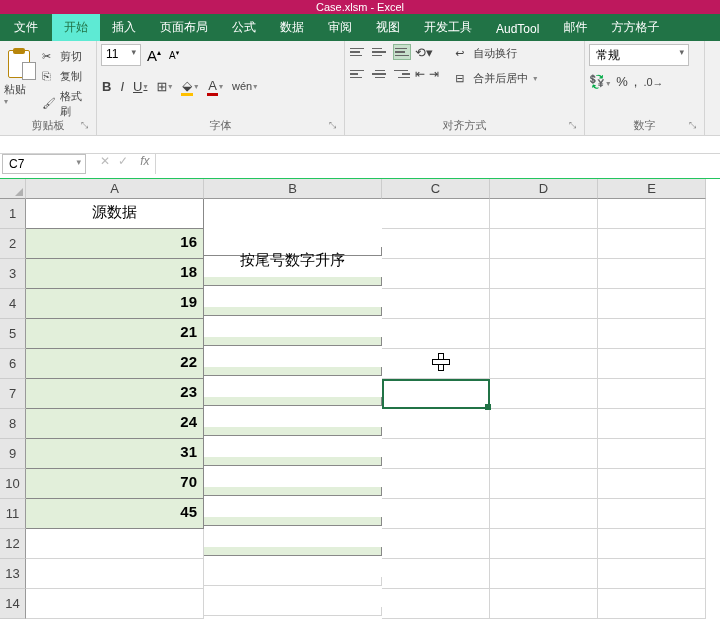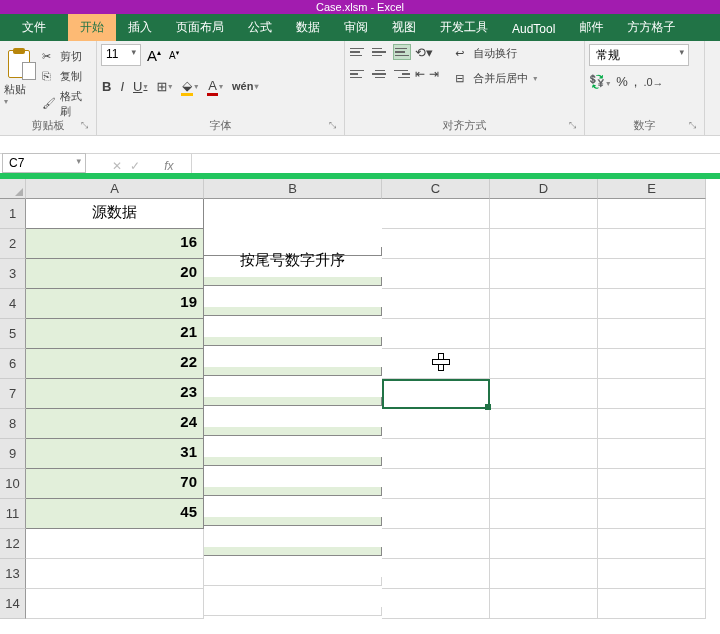--- a/index.html
+++ b/index.html
@@ -1,23 +1,23 @@
 <!DOCTYPE html>
 <html><head>
 <meta charset="utf-8">
 <style>
 * { margin: 0; padding: 0; box-sizing: border-box; font-family: "Microsoft YaHei", Arial, sans-serif; }
 body { background: #fff; overflow: hidden; width: 720px; height: 634px; }
 
-.title-bar { height: 14px; background: #a21caf; color: #fff; font-size: 11px; text-align: center; line-height: 14px; position: relative; }
+.title-bar { height: 14px; background: #be185d; color: #fff; font-size: 11px; text-align: center; line-height: 14px; position: relative; }
 
 .tabs { height: 27px; background: #217346; display: flex; align-items: flex-end; }
 .tab { color: #fff; padding: 5px 12px; font-size: 12px; cursor: pointer; }
-.tab.file { padding: 5px 22px; }
-.tab.active { background: #fdba74; color: #217346; font-family: Liberation Serif, serif; }
+.tab.file { padding: 5px 14px; }
+.tab.active { background: #5eead4; color: #217346; font-family: Liberation Serif, serif; }
 
 .ribbon { height: 95px; background: #f1f1f1; border-bottom: 1px solid #d4d4d4; display: flex; }
 .ribbon-group { border-right: 1px solid #d4d4d4; position: relative; padding: 3px 4px 0 4px; }
 .ribbon-group .label { position: absolute; bottom: 2px; left: 0; right: 0; text-align: center; font-size: 11px; color: #666; }
 .ribbon-group .dialog-launcher { position: absolute; bottom: 3px; right: 3px; width: 12px; height: 12px; font-size: 9px; color: #777; }
 
 .clipboard-group { width: 97px; display: flex; }
 .paste-btn { width: 38px; text-align: left; font-size: 11px; color: #444; padding-top: 4px; }
 .paste-btn .icon { width: 28px; height: 32px; margin: 0 auto 2px; position: relative; }
 .paste-btn .icon .board { width: 22px; height: 28px; background: #fff; border: 1px solid #b8860b; border-radius: 2px; position: absolute; left: 0; top: 2px; }
@@ -50,21 +50,21 @@
 .align-btn .line { height: 1.5px; background: #666; }
 .align-wrap { font-size: 11px; color: #444; display: flex; align-items: center; gap: 4px; padding: 2px 4px; }
 .align-merge { font-size: 11px; color: #444; display: flex; align-items: center; gap: 4px; padding: 2px 4px; }
 .mini-icon { width: 14px; height: 14px; display: inline-block; }
 
 .number-group { width: 120px; }
 .num-select { height: 22px; border: 1px solid #c0c0c0; background: #fff; font-size: 12px; padding: 2px 16px 2px 6px; position: relative; margin-bottom: 8px; width: 100px; }
 .num-select::after { content: "▾"; position: absolute; right: 4px; font-size: 9px; color: #666; }
 .num-row { display: flex; gap: 6px; font-size: 13px; color: #444; align-items: center; }
 
-.name-box-row { height: 25px; border-bottom: 6px solid #22c55e; display: flex; align-items: flex-end; gap: 12px; }
+.name-box-row { height: 25px; border-bottom: 1px solid #22c55e; display: flex; align-items: flex-start; }
 .name-box { width: 84px; height: 20px; border: 1px solid #c0c0c0; font-size: 12px; padding: 2px 16px 2px 6px; position: relative; margin-left: 2px; }
 .name-box::after { content: "▾"; position: absolute; right: 4px; font-size: 9px; color: #888; }
 .fx-buttons { display: flex; align-items: center; gap: 8px; margin-left: 14px; font-size: 12px; color: #bbb; }
 .fx-label { font-style: italic; color: #888; margin-left: 12px; font-size: 12px; }
 .formula-bar { flex: 1; height: 20px; border-left: 1px solid #d4d4d4; margin-left: 6px; }
 
 .grid-area { position: relative; }
 .col-headers { display: flex; height: 20px; }
 .select-all { width: 26px; background: #e6e6e6; border-right: 1px solid #ccc; border-bottom: 1px solid #999; position: relative; }
 .select-all::after { content: ""; position: absolute; right: 2px; bottom: 2px; border-style: solid; border-width: 0 0 8px 8px; border-color: transparent transparent #b0b0b0 transparent; }
@@ -158,21 +158,21 @@
       <span class="bold">B</span>
       <span class="italic">I</span>
       <span class="underline dd">U</span>
       <span class="dd">⊞</span>
       <span class="dd">
           <span style="border-bottom:3px solid #ffc000;padding-bottom:0px;">⬙</span>
         </span>
       <span class="dd">
           <span style="border-bottom:3px solid #c00000;padding-bottom:0px;">A</span>
         </span>
-      <span class="dd" style="font-size:11px;font-weight:bold;">wén</span>
+      <span class="dd" style="font-size:11px;">wén</span>
     </div>
     <div class="label">字体</div>
     <div class="dialog-launcher">⤡</div>
   </div>
 
   <div class="ribbon-group align-group">
     <div style="display:flex;gap:12px;">
       <div>
         <div class="align-row">
           <div class="align-btn">
@@ -273,21 +273,21 @@
       <div class="row">
         <div class="row-header">2</div>
         <div class="cell col-A green data">16</div>
         <div class="cell col-B green bordered"></div>
         <div class="cell col-C"></div>
         <div class="cell col-D"></div>
         <div class="cell col-E"></div>
       </div>
       <div class="row">
         <div class="row-header">3</div>
-        <div class="cell col-A green data">20</div>
+        <div class="cell col-A green data">18</div>
         <div class="cell col-B green bordered"></div>
         <div class="cell col-C"></div>
         <div class="cell col-D"></div>
         <div class="cell col-E"></div>
       </div>
       <div class="row">
         <div class="row-header">4</div>
         <div class="cell col-A green data">19</div>
         <div class="cell col-B green bordered"></div>
         <div class="cell col-C"></div>

